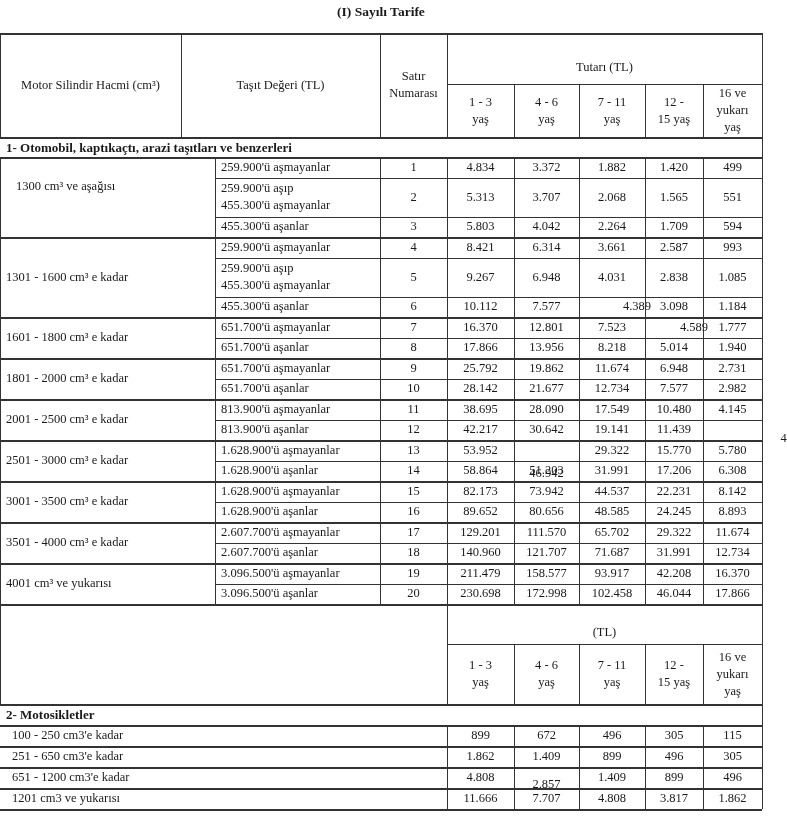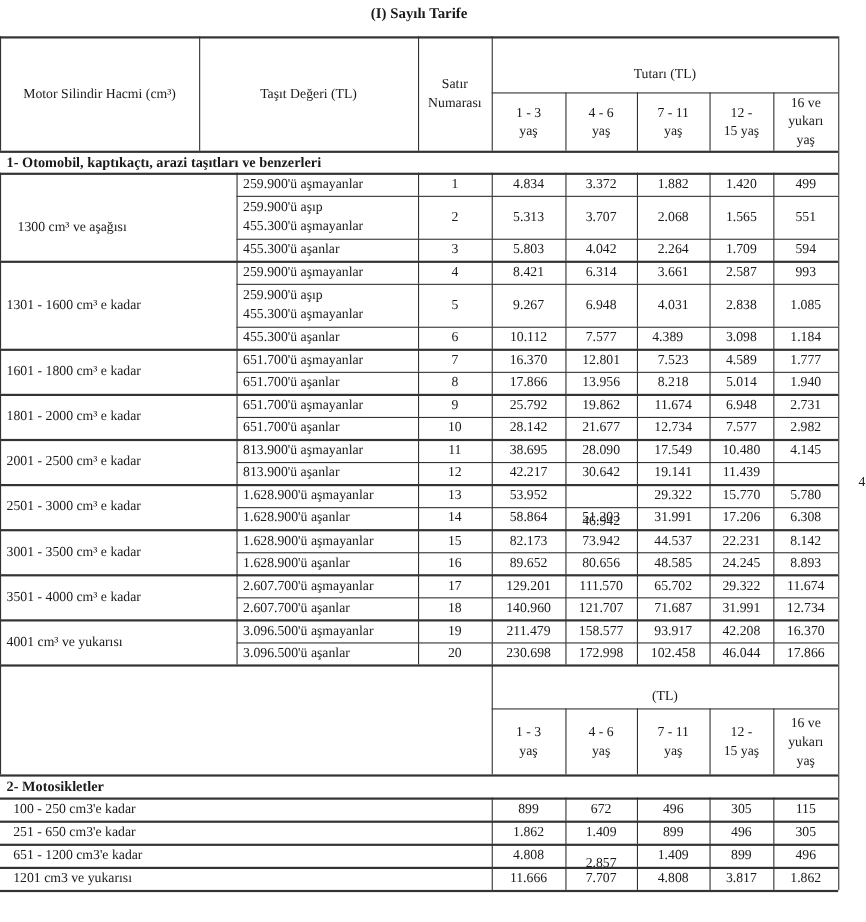--- a/index.html
+++ b/index.html
@@ -144,21 +144,21 @@
       <div><span>594</span></div>
     </div>
     <div class="line" style="left: 215px; top: 216.5px; width: 1px; height: 20.5px;"></div>
     <div class="line" style="left: 380px; top: 216.5px; width: 1px; height: 20.5px;"></div>
     <div class="line" style="left: 447px; top: 216.5px; width: 1px; height: 20.5px;"></div>
     <div class="line" style="left: 514px; top: 216.5px; width: 1px; height: 20.5px;"></div>
     <div class="line" style="left: 579px; top: 216.5px; width: 1px; height: 20.5px;"></div>
     <div class="line" style="left: 645px; top: 216.5px; width: 1px; height: 20.5px;"></div>
     <div class="line" style="left: 703px; top: 216.5px; width: 1px; height: 20.5px;"></div>
     <div class="line" style="left: 762px; top: 216.5px; width: 1px; height: 20.5px;"></div>
-    <div class="cell left" style="left: 0px; top: 166px; width: 215px; height: 80px; padding-left: 16px;">
+    <div class="cell left" style="left: 0px; top: 146px; width: 215px; height: 80px; padding-left: 16px;">
       <div><span>1300 cm³ ve aşağısı</span></div>
     </div>
     <div class="line" style="left: 0px; top: 157px; width: 1px; height: 80px;"></div>
     <div class="line" style="left: 0px; top: 237px; width: 762px; height: 2px;"></div>
     <div class="cell left" style="left: 215px; top: 237px; width: 165px; height: 20.5px;">
       <div><span>259.900'ü aşmayanlar</span></div>
     </div>
     <div class="cell " style="left: 380px; top: 237px; width: 67px; height: 20.5px;">
       <div><span>4</span></div>
     </div>
@@ -221,21 +221,21 @@
     </div>
     <div class="cell " style="left: 380px; top: 296.5px; width: 67px; height: 20.5px;">
       <div><span>6</span></div>
     </div>
     <div class="cell " style="left: 447px; top: 296.5px; width: 67px; height: 20.5px;">
       <div><span>10.112</span></div>
     </div>
     <div class="cell " style="left: 514px; top: 296.5px; width: 65px; height: 20.5px;">
       <div><span>7.577</span></div>
     </div>
-    <div class="cell " style="left: 574px; top: 296.5px; width: 66px; height: 20.5px;">
+    <div class="cell " style="left: 604px; top: 296.5px; width: 66px; height: 20.5px;">
       <div><span>4.389</span></div>
     </div>
     <div class="cell " style="left: 645px; top: 296.5px; width: 58px; height: 20.5px;">
       <div><span>3.098</span></div>
     </div>
     <div class="cell " style="left: 703px; top: 296.5px; width: 59px; height: 20.5px;">
       <div><span>1.184</span></div>
     </div>
     <div class="line" style="left: 215px; top: 296.5px; width: 1px; height: 20.5px;"></div>
     <div class="line" style="left: 380px; top: 296.5px; width: 1px; height: 20.5px;"></div>
@@ -258,21 +258,21 @@
     </div>
     <div class="cell " style="left: 447px; top: 317px; width: 67px; height: 20.5px;">
       <div><span>16.370</span></div>
     </div>
     <div class="cell " style="left: 514px; top: 317px; width: 65px; height: 20.5px;">
       <div><span>12.801</span></div>
     </div>
     <div class="cell " style="left: 579px; top: 317px; width: 66px; height: 20.5px;">
       <div><span>7.523</span></div>
     </div>
-    <div class="cell " style="left: 645px; top: 317px; width: 58px; height: 20.5px;">
+    <div class="cell " style="left: 665px; top: 317px; width: 58px; height: 20.5px;">
       <div><span>4.589</span></div>
     </div>
     <div class="cell " style="left: 703px; top: 317px; width: 59px; height: 20.5px;">
       <div><span>1.777</span></div>
     </div>
     <div class="line" style="left: 215px; top: 317px; width: 1px; height: 20.5px;"></div>
     <div class="line" style="left: 380px; top: 317px; width: 1px; height: 20.5px;"></div>
     <div class="line" style="left: 447px; top: 317px; width: 1px; height: 20.5px;"></div>
     <div class="line" style="left: 514px; top: 317px; width: 1px; height: 20.5px;"></div>
     <div class="line" style="left: 579px; top: 317px; width: 1px; height: 20.5px;"></div>

